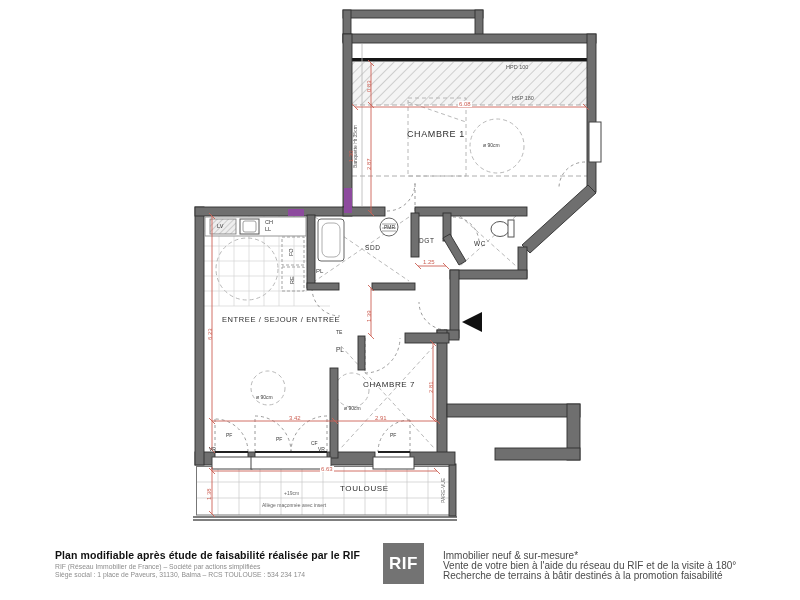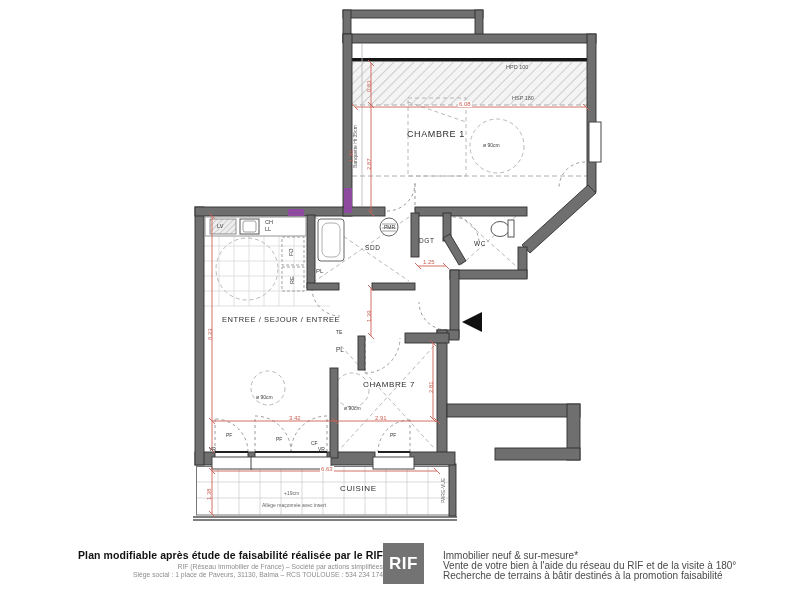--- a/index.html
+++ b/index.html
@@ -4,21 +4,21 @@
 <style>
   html,body{margin:0;padding:0;background:#fff;}
   .canvas{position:relative;width:800px;height:600px;background:#ffffff;overflow:hidden;
           font-family:"Liberation Sans", sans-serif;}
   .lbl{position:absolute;color:#3a3a3a;white-space:nowrap;line-height:1;}
   .rot{transform:rotate(-90deg);transform-origin:left top;}
   .dim{color:#cd6155;}
   .s4{font-size:5px;} .s5{font-size:5.5px;} .s6{font-size:6px;} .s65{font-size:6.5px;}
   .s7{font-size:7.5px;} .s8{font-size:8px;} .s9{font-size:9px;letter-spacing:.5px;}
   .room{color:#2e2e2e;letter-spacing:.6px;}
-  .footer-left{position:absolute;left:73px;top:549px;width:310px;text-align:right;}
+  .footer-left{position:absolute;left:55px;top:549px;width:310px;}
   .footer-title{font-size:10.5px;font-weight:bold;color:#111;letter-spacing:.1px;}
   .footer-sub{font-size:6.8px;color:#8d8d8d;margin-top:2px;}
   .logo{position:absolute;left:383px;top:543px;width:41px;height:41px;background:#737373;
         color:#fff;display:flex;align-items:center;justify-content:center;
         font-weight:bold;font-size:17px;letter-spacing:.5px;}
   .tagline{position:absolute;left:443px;width:330px;font-size:10px;color:#4a4a4a;line-height:1;}
 </style>
 </head>
 <body>
 
@@ -167,21 +167,21 @@
       <path d="M212,467V514 M209,511l6,6"></path>
     </g>
   </svg>
 
   <span class="lbl s9 room" style="left:407px;top:130px">CHAMBRE 1</span>
   <span class="lbl s8 room" style="left:363px;top:381px">CHAMBRE 7</span>
   <span class="lbl s7 room" style="left:222px;top:316px">ENTREE / SEJOUR / ENTREE</span>
   <span class="lbl s65 room" style="left:365px;top:245px">SDD</span>
   <span class="lbl s65 room" style="left:419px;top:238px">DGT</span>
   <span class="lbl s65 room" style="left:474px;top:241px">WC</span>
-  <span class="lbl s8 room" style="left:340px;top:485px">CUISINE</span>
+  <span class="lbl s8 room" style="left:340px;top:485px">TOULOUSE</span>
 
   <span class="lbl s6" style="left:316px;top:268px">PL</span>
   <span class="lbl s65" style="left:336px;top:347px">PL</span>
   <span class="lbl s4" style="left:336px;top:330px">TE</span>
   <span class="lbl s5" style="left:265px;top:220px">CH</span>
   <span class="lbl s5" style="left:265px;top:227px">LL</span>
   <span class="lbl s5" style="left:217px;top:224px">LV</span>
   <span class="lbl s5 rot" style="left:289px;top:256px">FO</span>
   <span class="lbl s5 rot" style="left:290px;top:284px">RE</span>
   <span class="lbl s4" style="left:384px;top:225px">PMR</span>

